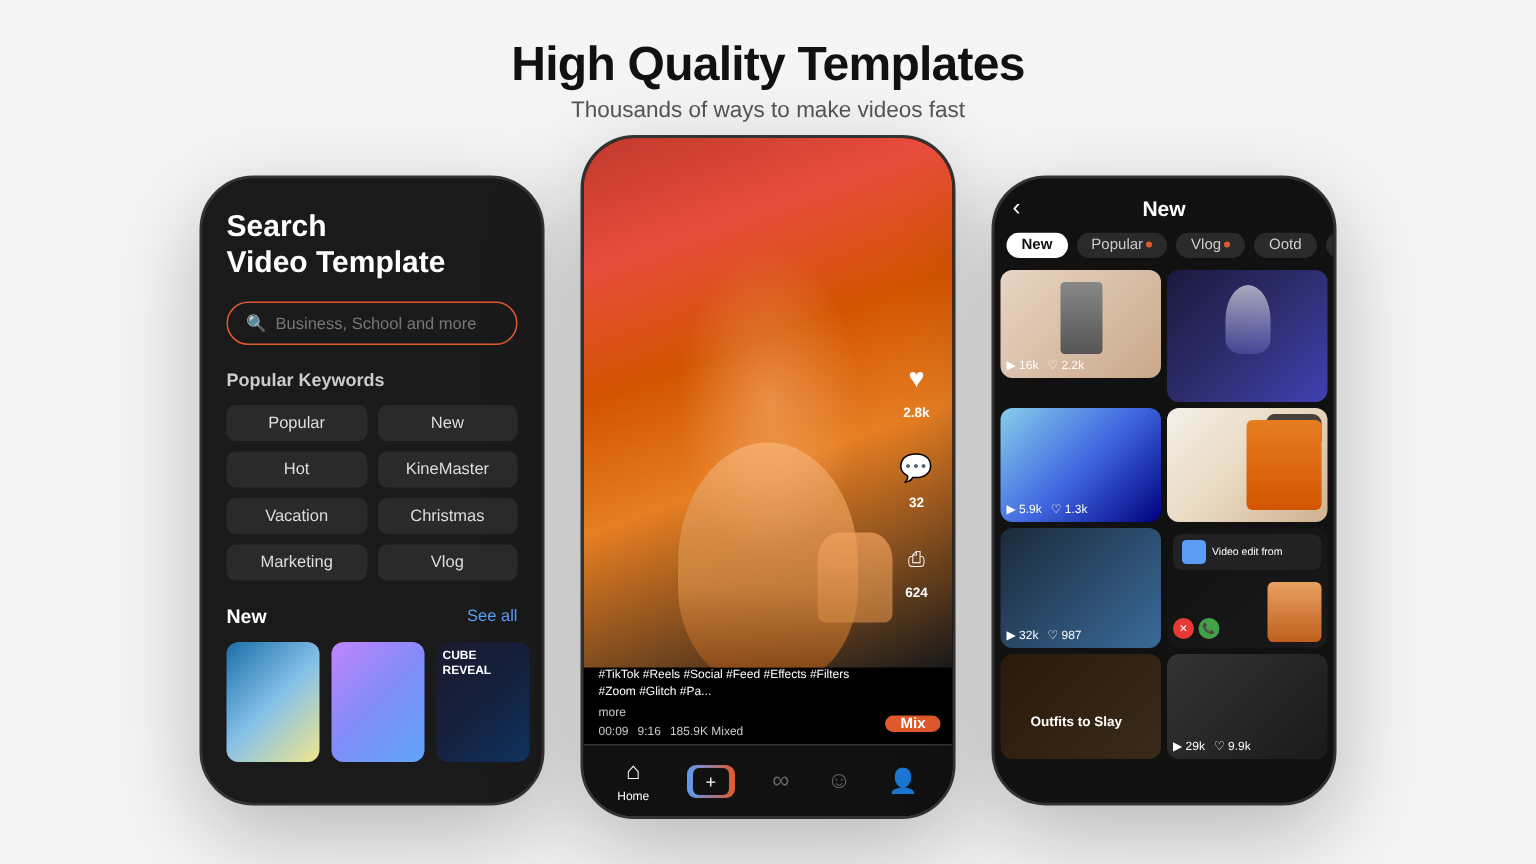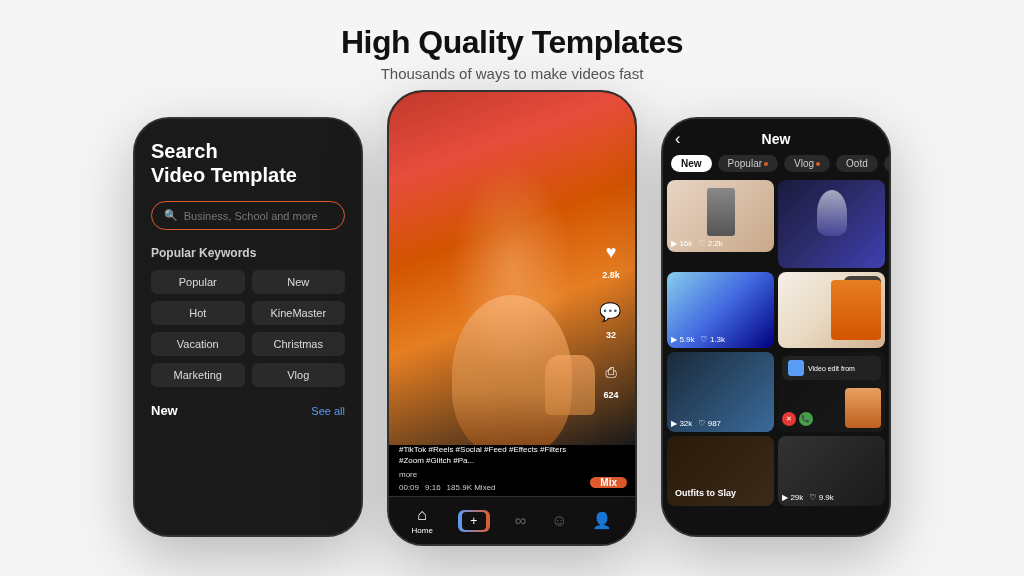--- a/index.html
+++ b/index.html
@@ -488,20 +488,27 @@
         <div class="keyword-chip">Christmas</div>
         <div class="keyword-chip">Marketing</div>
         <div class="keyword-chip">Vlog</div>
       </div>
 
       <div class="new-section-header">
         <span class="new-label">New</span>
         <span class="see-all">See all</span>
       </div>
 
+      <div class="thumbnail-row">
+        <div class="thumb thumb-1"></div>
+        <div class="thumb thumb-2"></div>
+        <div class="thumb thumb-3">
+          <div class="cube-text">CUBE<br>REVEAL</div>
+        </div>
+      </div>
     </div>
   </div>
 
   <div class="phone phone-center">
     <div class="phone-inner" style="position:relative;">
 
       <div class="video-bg">
         <div class="face-silhouette"></div>
         <div class="hand-shape"></div>
       </div>
@@ -626,21 +633,21 @@
                 <span style="color:#fff; font-size:7px;">✕</span>
               </div>
               <div style="width:14px; height:14px; background:#43a047; border-radius:50%; display:flex; align-items:center; justify-content:center;">
                 <span style="color:#fff; font-size:7px;">📞</span>
               </div>
             </div>
           </div>
         </div>
 
         <div style="display:grid; grid-template-columns:1fr 1fr; gap:4px;">
-          <div class="grid-card" style="height:70px; background:linear-gradient(135deg,#2a1a0a, #3a2a1a); position:relative; display:flex; align-items:flex-end; padding:8px;">
+          <div class="grid-card" style="height:70px; background:linear-gradient(135deg,#2a1a0a, #3a2a1a); position:relative; display:flex; align-items:flex-end; padding:20px;">
             <span style="color:#fff; font-size:9px; font-weight:700;">Outfits to Slay</span>
           </div>
           <div class="grid-card" style="height:70px; background:linear-gradient(135deg,#333, #1a1a1a); position:relative;">
             <div class="card-meta">
               <span class="card-stat">▶ 29k</span>
               <span class="card-stat">♡ 9.9k</span>
             </div>
           </div>
         </div>
       </div>

